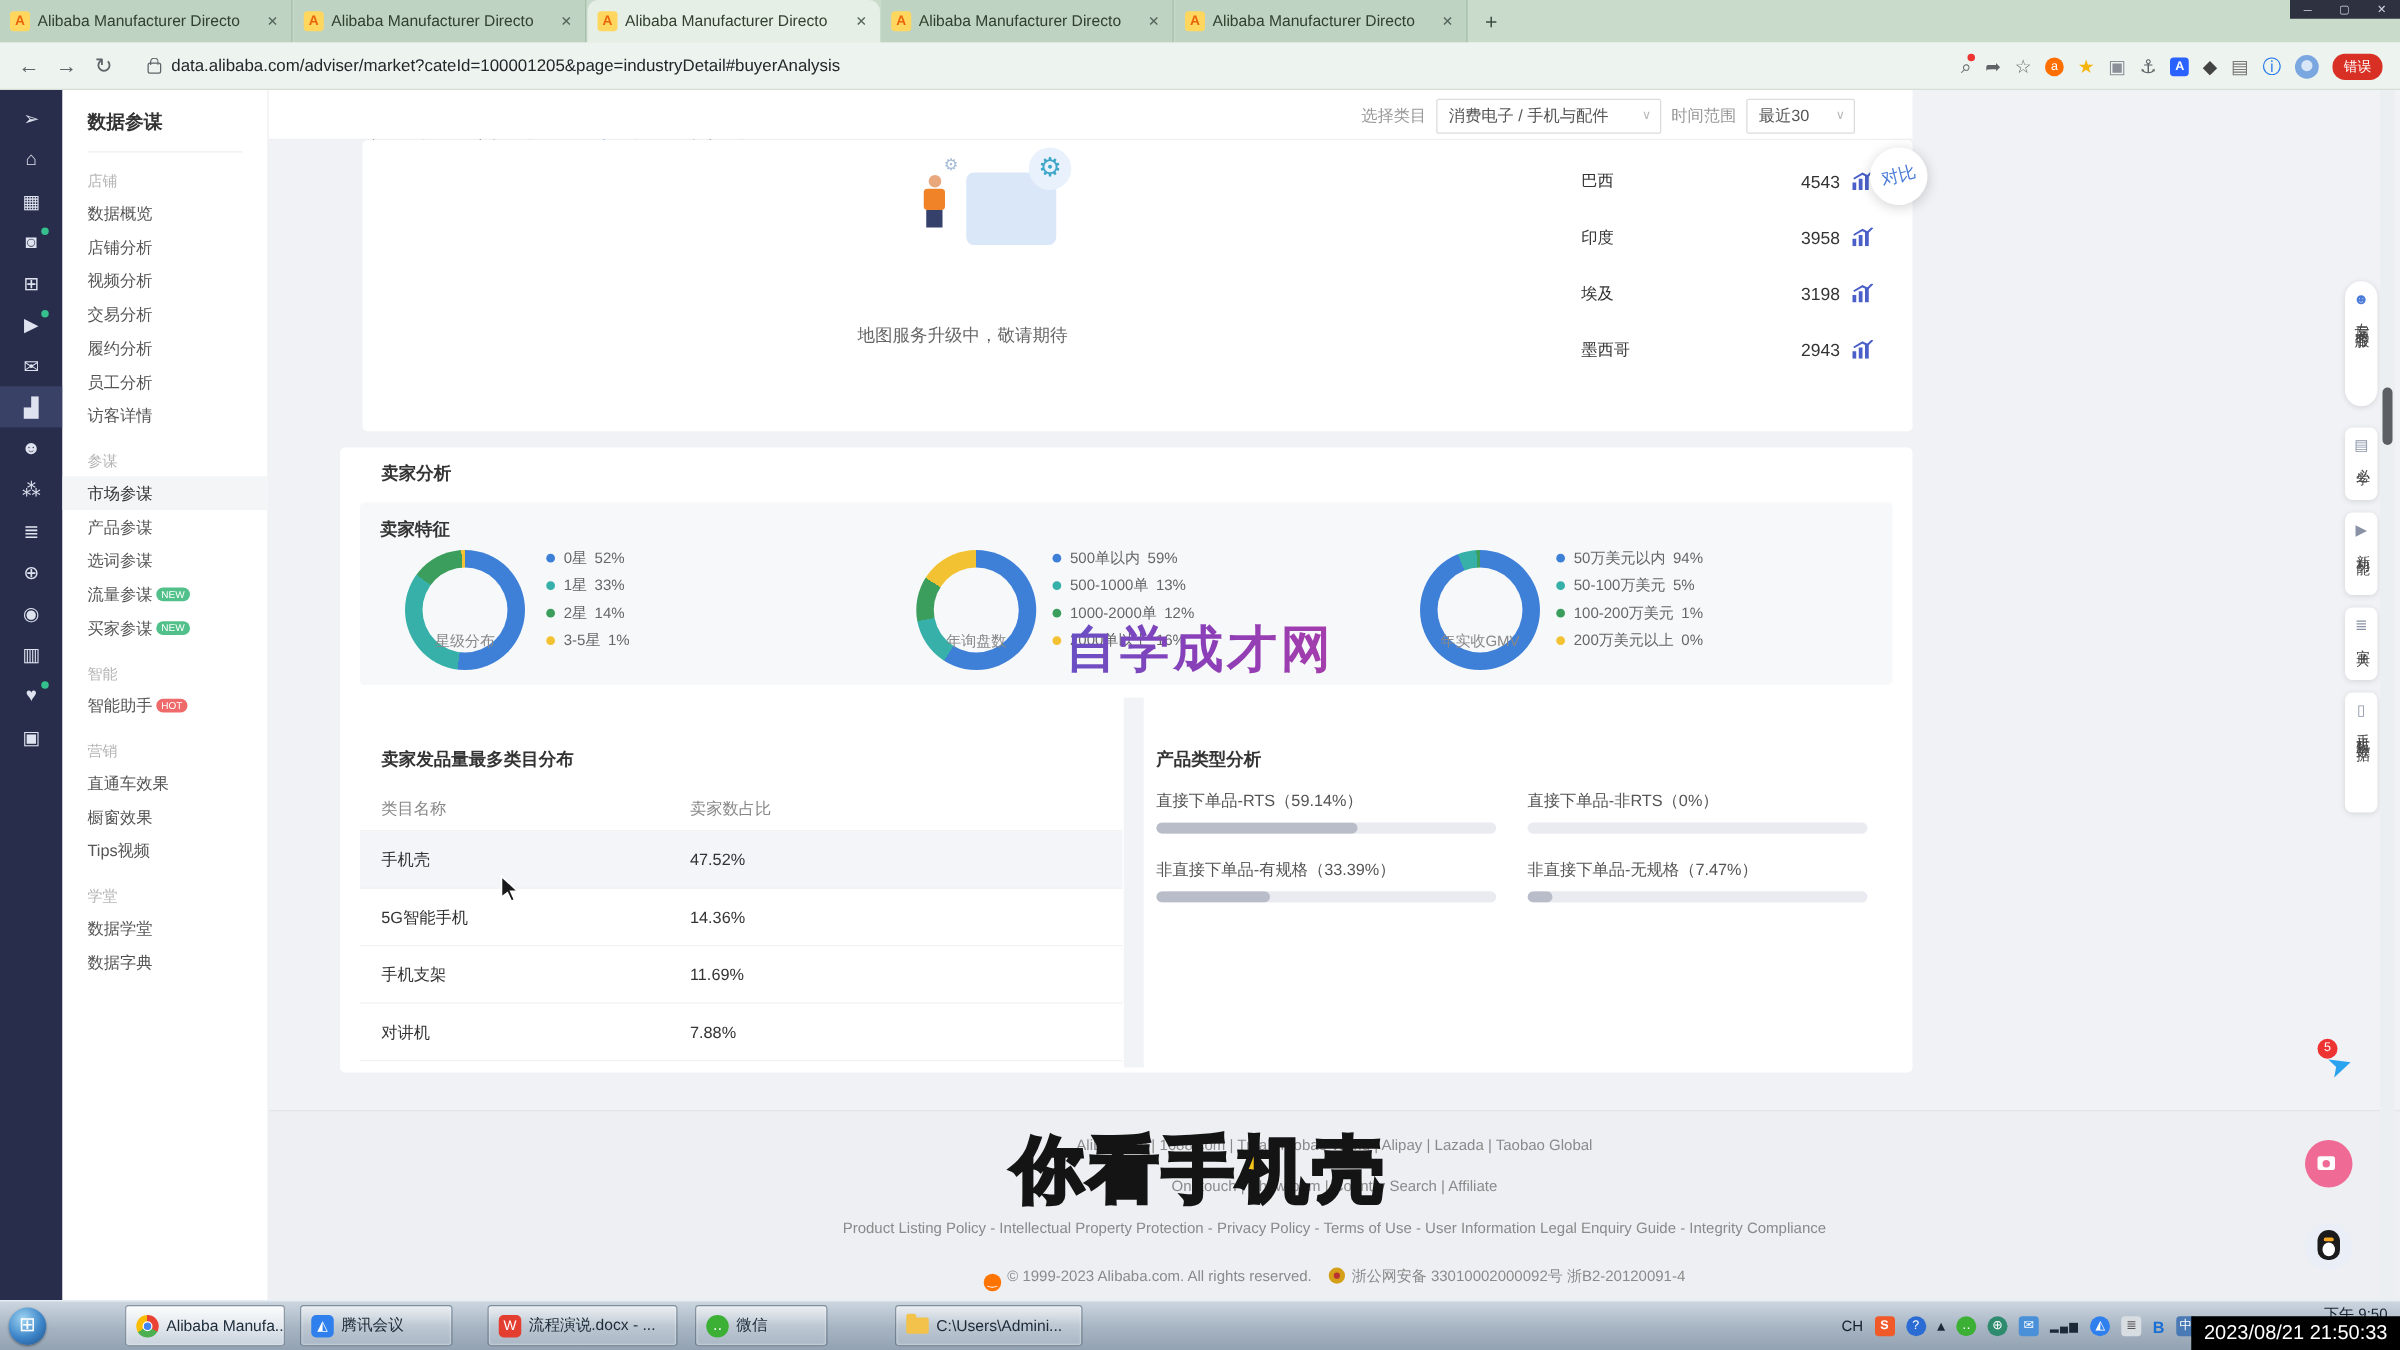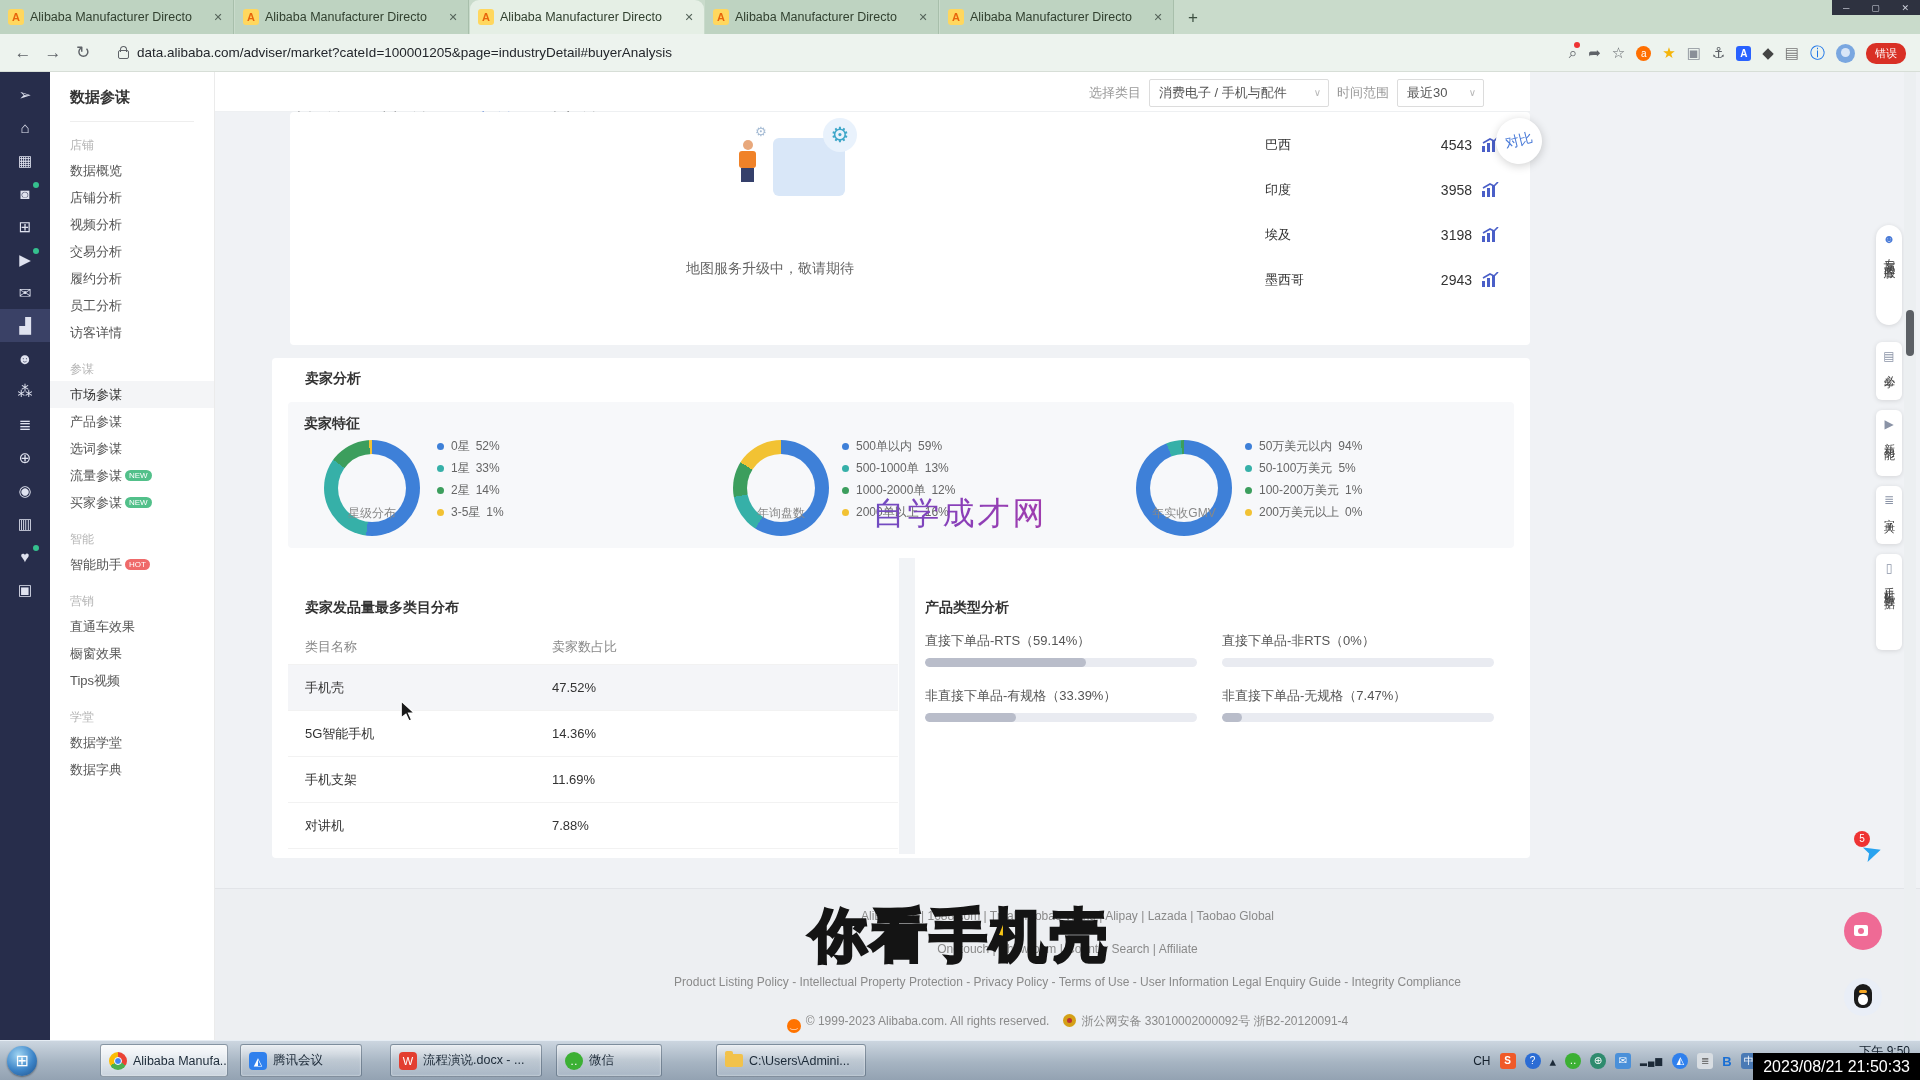--- a/index.html
+++ b/index.html
@@ -112,21 +112,21 @@
   .td1{width:247px;padding-left:17px}
   .td2{flex:1}
   #gutter{position:absolute;left:627px;top:200px;width:16px;height:296px;background:#f1f3f6}
   .bargroup{position:absolute;width:272px}
   .bg-label{font-size:13px;color:#555;margin-bottom:8px;white-space:nowrap}
   .track{width:100%;height:9px;border-radius:5px;background:#e9ebf1;overflow:hidden}
   .fill{height:9px;border-radius:5px;background:#b9bdca}
 
   
   #wm{position:absolute;left:535px;top:420px;width:420px;text-align:center;z-index:5;pointer-events:none}
-  #wm .l1{font-size:32px;font-weight:normal;letter-spacing:3px;
+  #wm .l1{font-size:40px;font-weight:bold;letter-spacing:3px;
           background:linear-gradient(90deg,#4a5fd0,#8a3fb8,#c03aa0);
           -webkit-background-clip:text;background-clip:text;color:transparent}
   #wm .l2{font-size:32px;font-weight:bold;color:#8a35a8;margin-top:2px}
   #subtitle{position:absolute;left:0;top:898px;width:1920px;text-align:center;z-index:40;
             font-size:57px;font-weight:bold;color:#f6c517;-webkit-text-stroke:3px #141414;
             letter-spacing:3px;pointer-events:none}
   #cursor{position:absolute;left:185px;top:628px;z-index:50;pointer-events:none}
 
   
   #footer{position:absolute;left:0;top:816px;width:1705px;height:152px;background:#edeff2;border-top:1px solid #e2e4e8;

